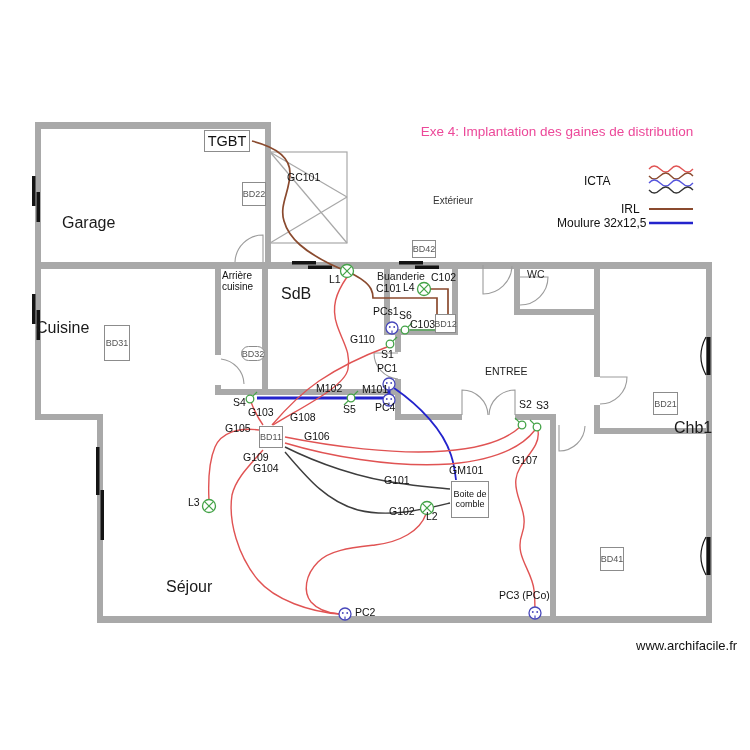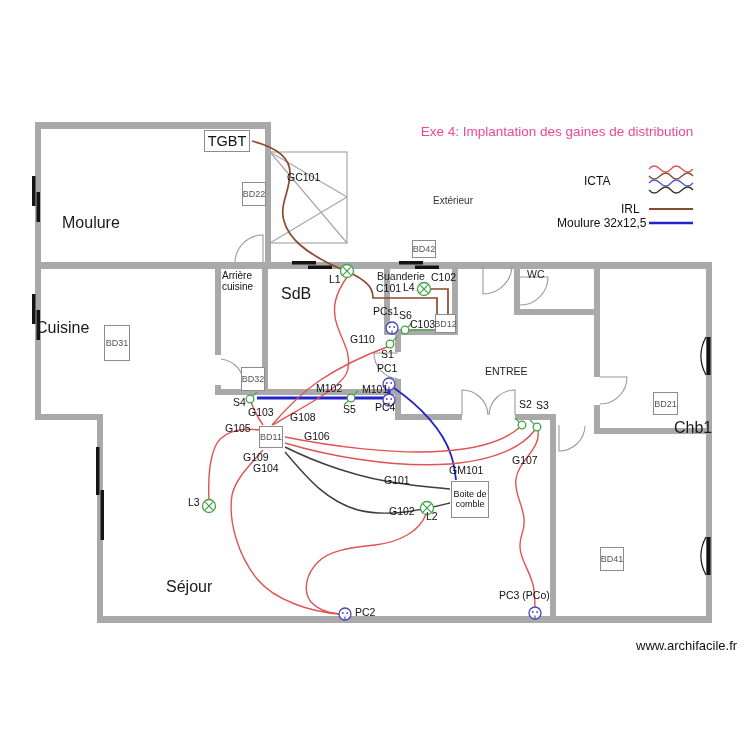--- a/index.html
+++ b/index.html
@@ -229,34 +229,34 @@
         <circle class="sym-bd" cx="-2.2" cy="-1" r="0.9"></circle>
         <circle class="sym-bd" cx="2.2" cy="-1" r="0.9"></circle>
         <line x1="0" y1="2.5" x2="0" y2="5.5" stroke="var(--c-socket)" stroke-width="1.2"></line>
   </g>
 </svg>
 
 <div class="box big" style="left:204px;top:130px;width:46px;height:22px;">TGBT</div>
 <div class="box" style="left:242px;top:182px;width:24px;height:24px;">BD22</div>
 <div class="box" style="left:412px;top:240px;width:24px;height:18px;">BD42</div>
 <div class="box" style="left:96px;top:325px;width:26px;height:36px;margin-left:8px;">BD31</div>
-<div class="box" style="left:241px;top:367px;width:24px;height:24px;">BD32</div>
+<div class="box" style="left:241px;top:346px;width:24px;height:15px;border-radius:9px;">BD32</div>
 <div class="box" style="left:435px;top:314px;width:21px;height:19px;">BD12</div>
 <div class="box" style="left:259px;top:426px;width:24px;height:22px;">BD11</div>
 <div class="box" style="left:653px;top:392px;width:25px;height:23px;">BD21</div>
 <div class="box" style="left:600px;top:547px;width:24px;height:24px;">BD41</div>
 <div class="box comble" style="left:451px;top:481px;width:38px;height:37px;">Boite de comble</div>
 
 <div class="title">Exe 4: Implantation des gaines de distribution</div>
 <div class="legend-lbl" style="left:584px;top:174px;">ICTA</div>
 <div class="legend-lbl" style="left:621px;top:202px;">IRL</div>
 <div class="legend-lbl" style="left:557px;top:216px;">Moulure 32x12,5</div>
 <div class="watermark">www.archifacile.fr</div>
 
-<div class="lbl room" style="left:62px;top:214px;">Moulure</div>
+<div class="lbl room" style="left:62px;top:214px;">Garage</div>
 <div class="lbl room" style="left:36px;top:319px;">Cuisine</div>
 <div class="lbl room" style="left:281px;top:285px;">SdB</div>
 <div class="lbl pre" style="left:222px;top:270px;">Arrière
 cuisine</div>
 <div class="lbl room-sm" style="left:377px;top:271px;">Buanderie</div>
 <div class="lbl room-sm" style="left:527px;top:269px;">WC</div>
 <div class="lbl room-sm" style="left:485px;top:366px;">ENTREE</div>
 <div class="lbl room" style="left:674px;top:419px;">Chb1</div>
 <div class="lbl room" style="left:166px;top:578px;">Séjour</div>
 <div class="lbl" style="left:433px;top:195px;font-size:10px;color:#333;">Extérieur</div>

